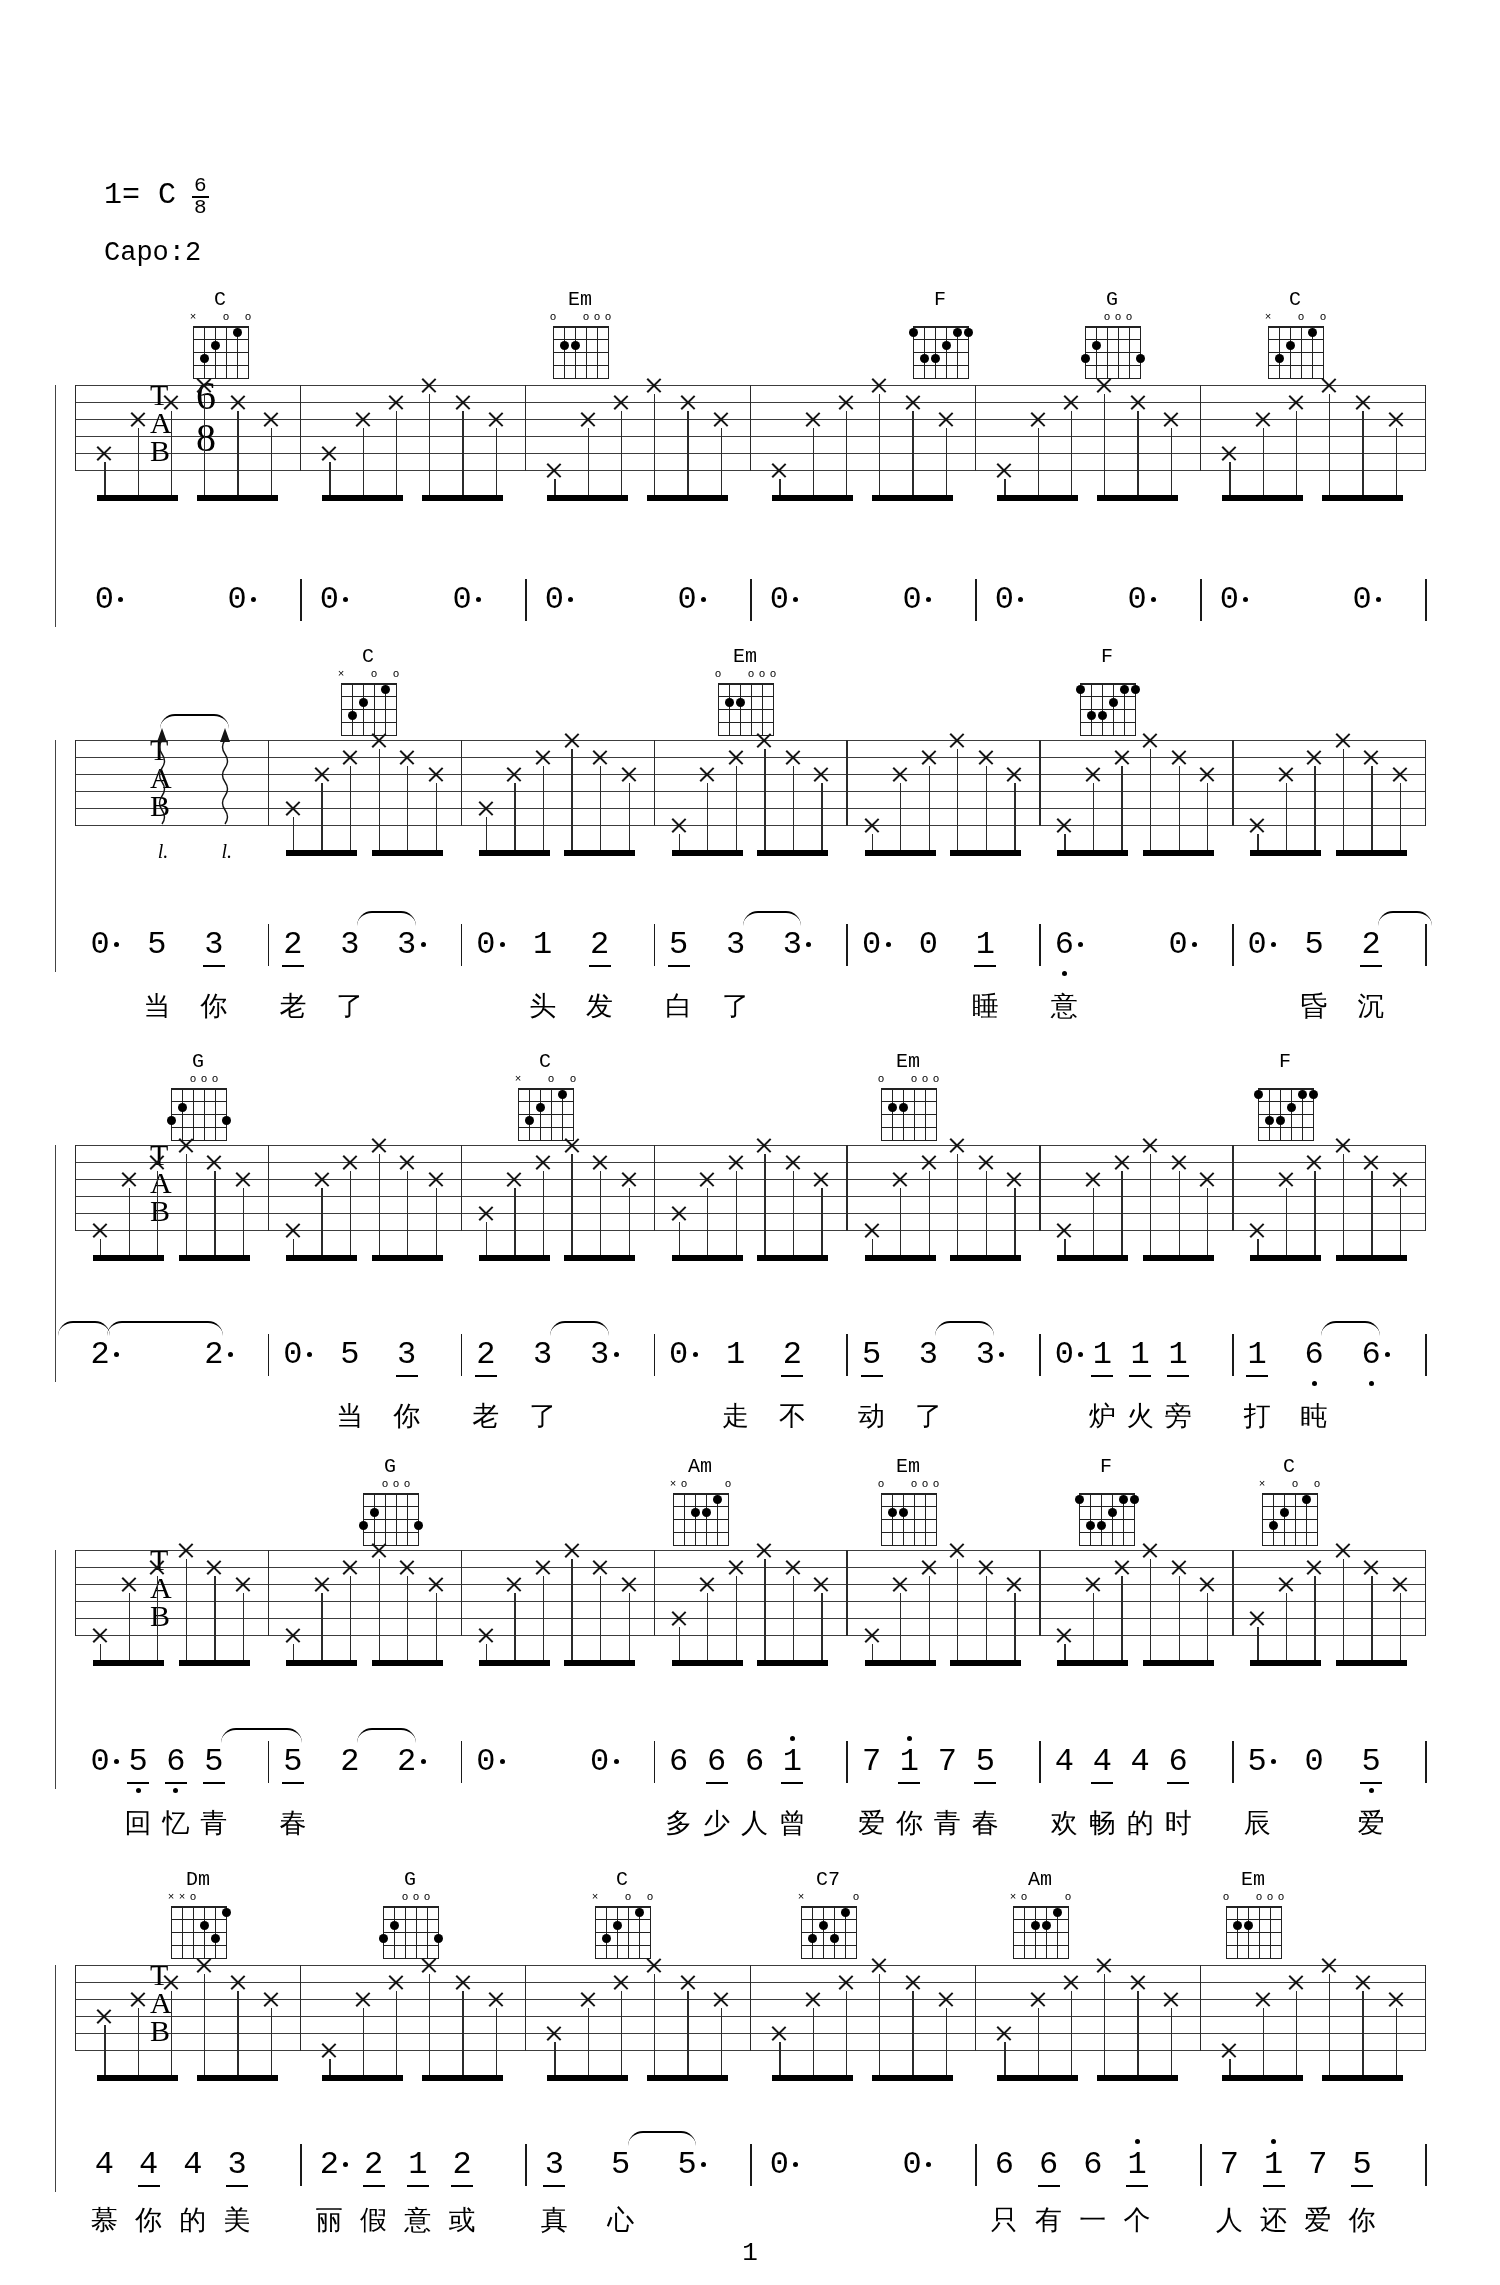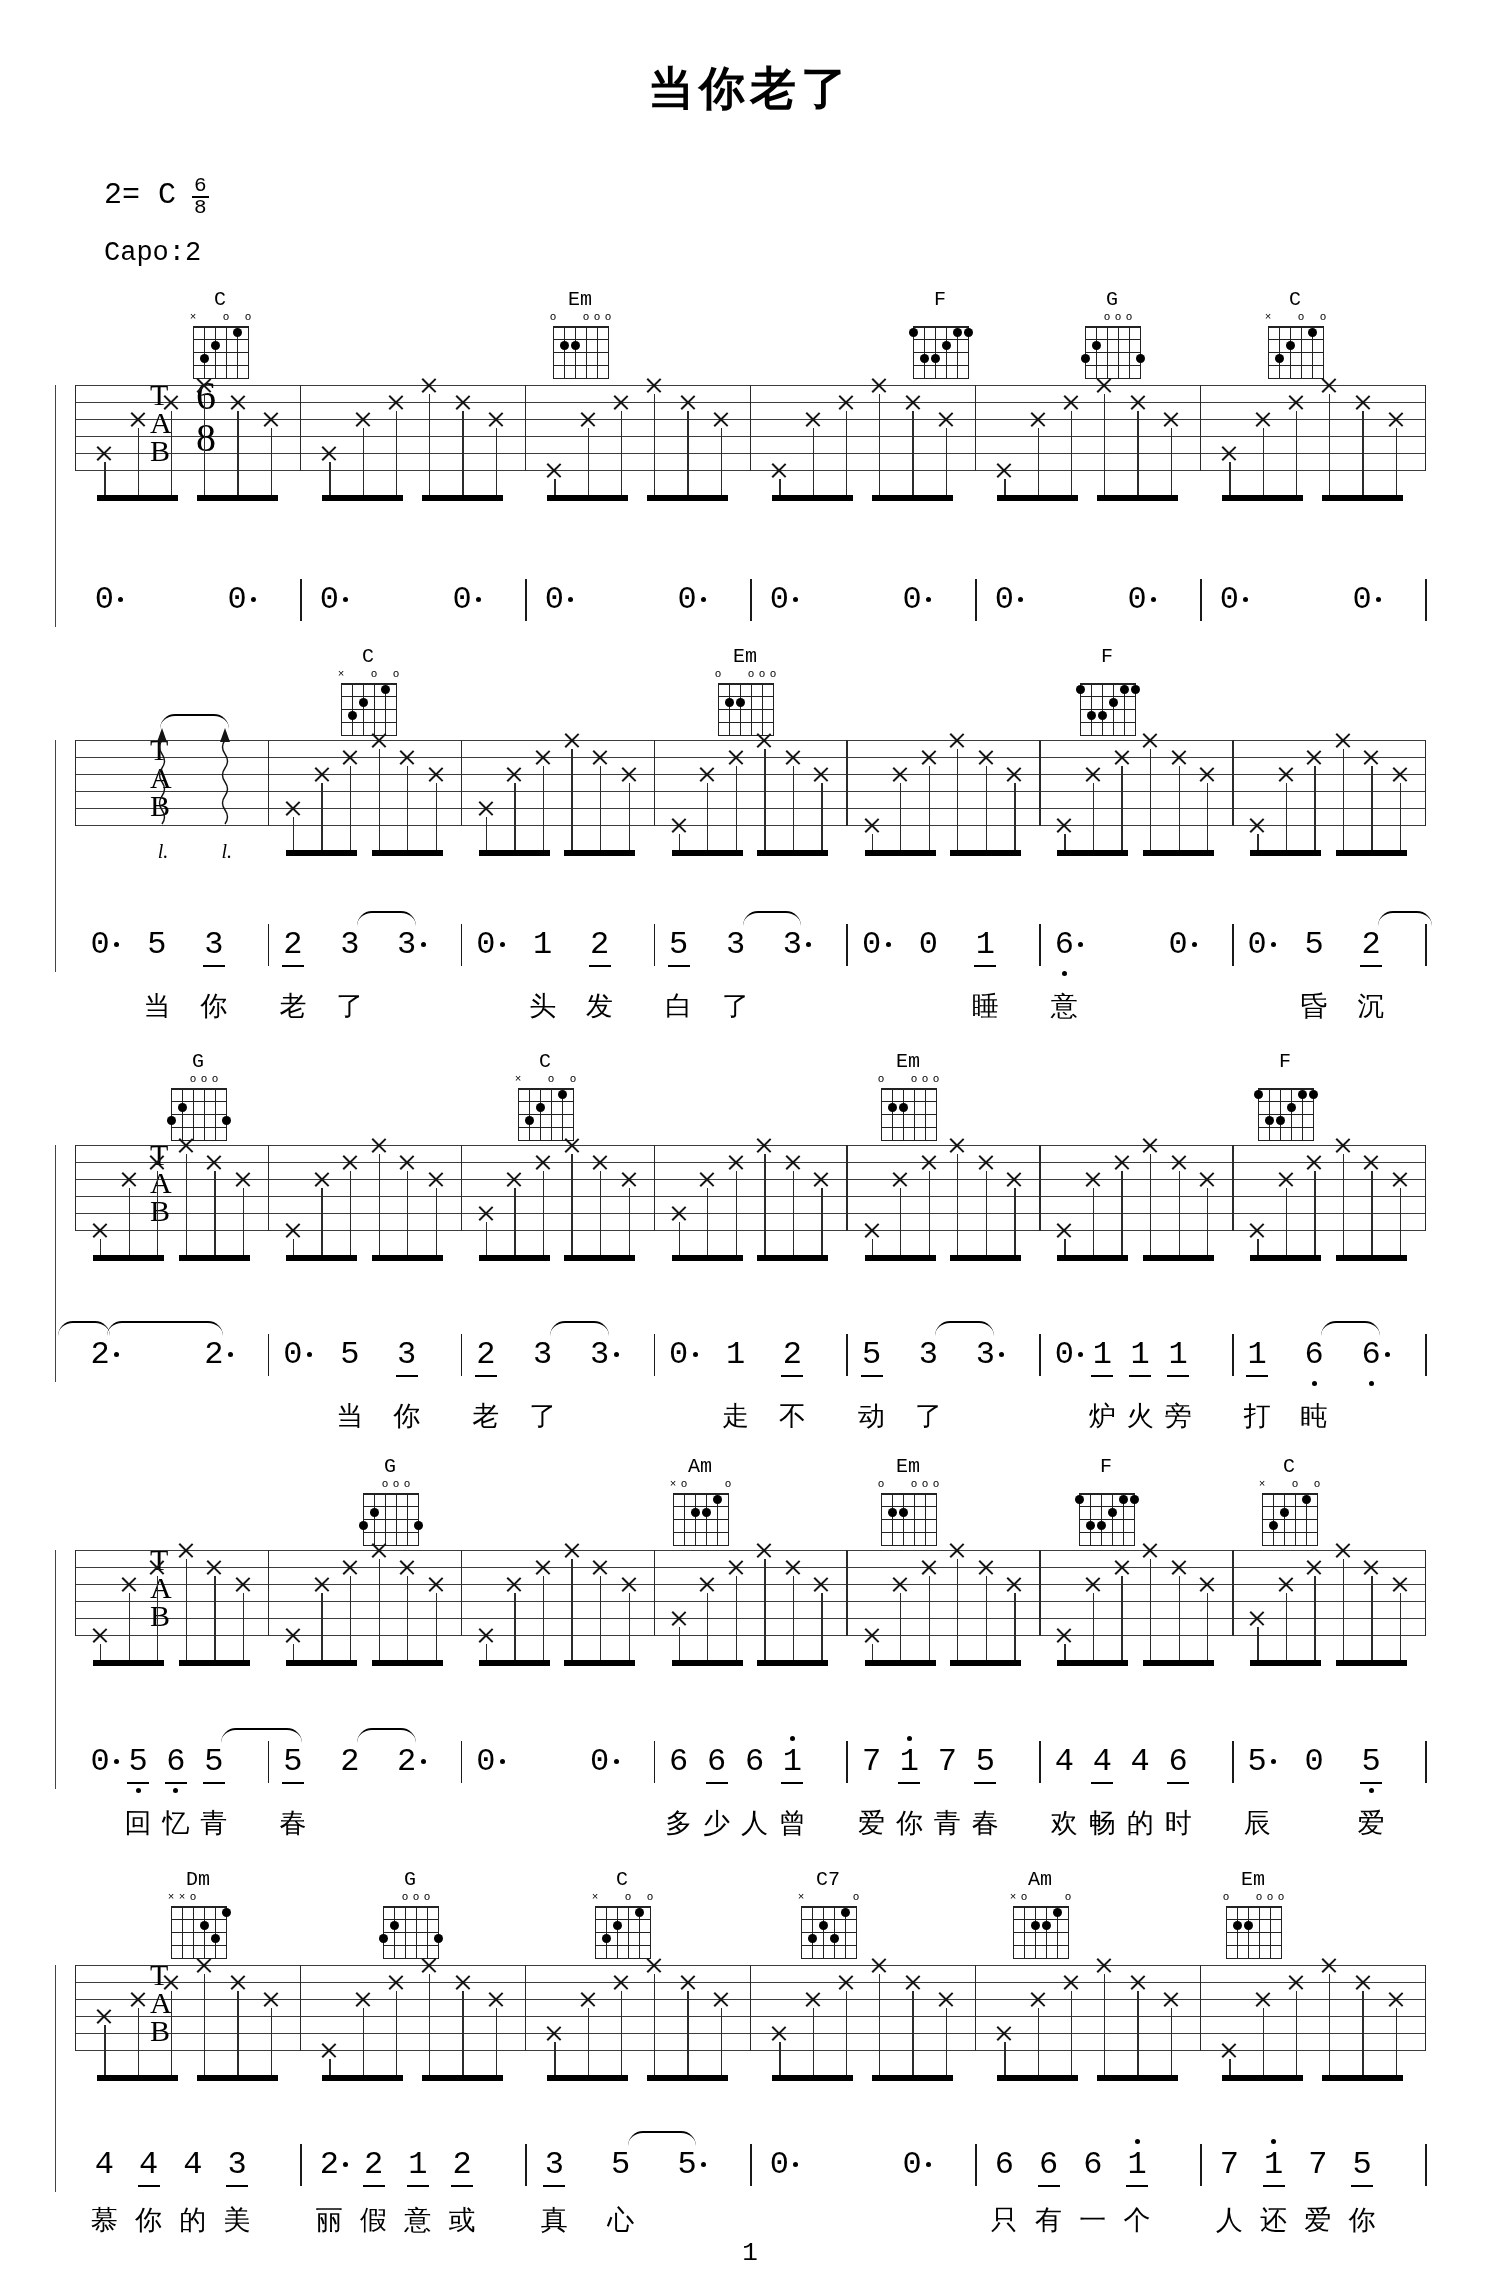--- a/index.html
+++ b/index.html
@@ -37,23 +37,22 @@
   .ul{position:absolute;width:22px;height:2.2px;background:#000;}
   .tie{position:absolute;height:13px;border-top:2.2px solid #000;border-radius:100px 100px 0 0;}
   .lyr{position:absolute;width:34px;text-align:center;font-size:27px;font-family:"Liberation Sans",sans-serif;}
   .lmark{position:absolute;font-family:"Liberation Serif","DejaVu Serif",serif;font-style:italic;font-size:20px;}
   .strum{position:absolute;}
 </style>
 </head>
 <body>
 
 <div id="sheet">
-  <div class="title">当你老了</div>
   <div class="keyrow">
-    <span>2= C</span>
+    <span>1= C</span>
     <span class="frac">
       <span class="ftop">6</span>
       <span>8</span>
     </span>
   </div>
   <div class="capo">Capo:2</div>
   <div id="systems">
       <div class="sysline" style="left: 55px; top: 385px; height: 242px;"></div>
       <div class="hline" style="left: 75px; top: 385px; width: 1350px;"></div>
       <div class="hline" style="left: 75px; top: 402px; width: 1350px;"></div>

